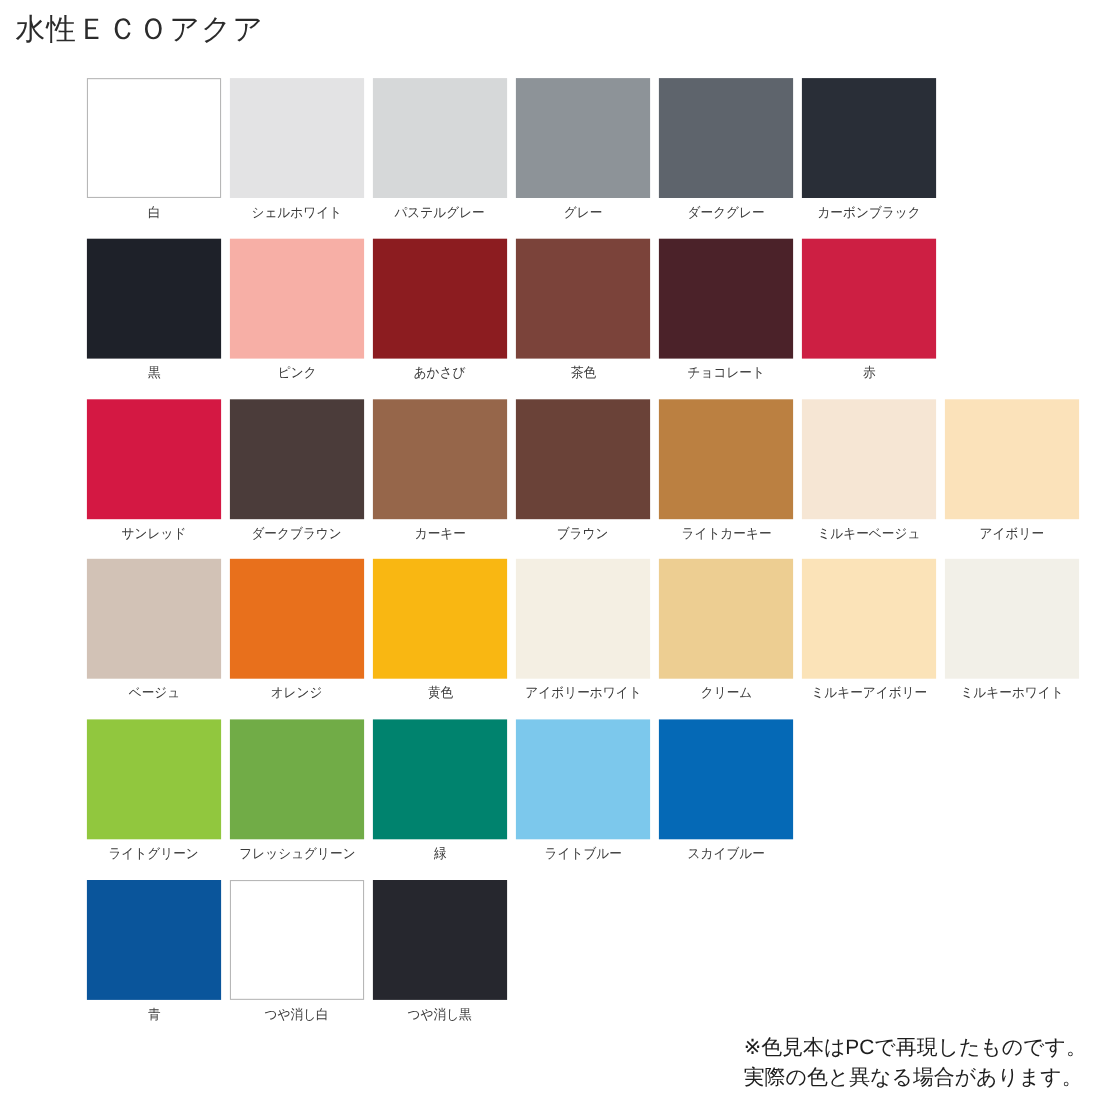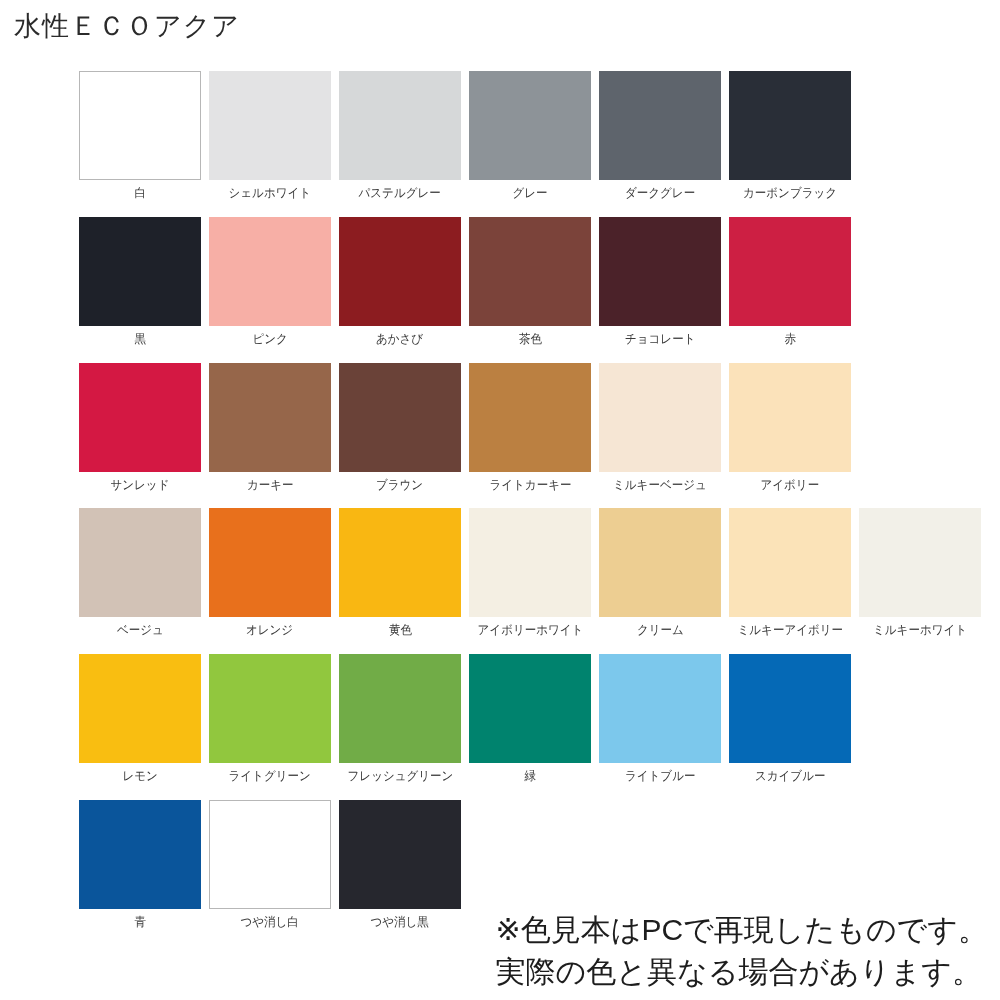--- a/index.html
+++ b/index.html
@@ -72,21 +72,21 @@
     text-align: center;
     white-space: nowrap;
     transform: scaleX(0.92);
   }
 
   .disclaimer {
     position: absolute;
     right: 12px;
     bottom: 6px;
     text-align: left;
-    font-size: 30px;
+    font-size: 19px;
     line-height: 1.42;
     color: #1d1d1d;
     font-weight: 400;
     white-space: nowrap;
   }
   .disclaimer div { }
 </style>
 </head>
 <body>
 
@@ -146,20 +146,24 @@
           <div class="swatch-chip" title="赤" style="background-color: rgb(205, 31, 67);"></div>
           <div class="swatch-label">赤</div>
         </div>
       </div>
       <div class="swatch-row">
         <div class="swatch-cell">
           <div class="swatch-chip" title="サンレッド" style="background-color: rgb(212, 24, 67);"></div>
           <div class="swatch-label">サンレッド</div>
         </div>
         <div class="swatch-cell">
+          <div class="swatch-chip" title="ダークブラウン" style="background-color: rgb(75, 60, 58);"></div>
+          <div class="swatch-label">ダークブラウン</div>
+        </div>
+        <div class="swatch-cell">
           <div class="swatch-chip" title="カーキー" style="background-color: rgb(150, 102, 74);"></div>
           <div class="swatch-label">カーキー</div>
         </div>
         <div class="swatch-cell">
           <div class="swatch-chip" title="ブラウン" style="background-color: rgb(106, 66, 56);"></div>
           <div class="swatch-label">ブラウン</div>
         </div>
         <div class="swatch-cell">
           <div class="swatch-chip" title="ライトカーキー" style="background-color: rgb(187, 128, 65);"></div>
           <div class="swatch-label">ライトカーキー</div>
@@ -197,24 +201,20 @@
         <div class="swatch-cell">
           <div class="swatch-chip" title="ミルキーアイボリー" style="background-color: rgb(251, 227, 184);"></div>
           <div class="swatch-label">ミルキーアイボリー</div>
         </div>
         <div class="swatch-cell">
           <div class="swatch-chip" title="ミルキーホワイト" style="background-color: rgb(242, 240, 232);"></div>
           <div class="swatch-label">ミルキーホワイト</div>
         </div>
       </div>
       <div class="swatch-row">
-        <div class="swatch-cell">
-          <div class="swatch-chip" title="レモン" style="background-color: rgb(249, 190, 17);"></div>
-          <div class="swatch-label">レモン</div>
-        </div>
         <div class="swatch-cell">
           <div class="swatch-chip" title="ライトグリーン" style="background-color: rgb(145, 199, 62);"></div>
           <div class="swatch-label">ライトグリーン</div>
         </div>
         <div class="swatch-cell">
           <div class="swatch-chip" title="フレッシュグリーン" style="background-color: rgb(113, 172, 71);"></div>
           <div class="swatch-label">フレッシュグリーン</div>
         </div>
         <div class="swatch-cell">
           <div class="swatch-chip" title="緑" style="background-color: rgb(0, 131, 110);"></div>

